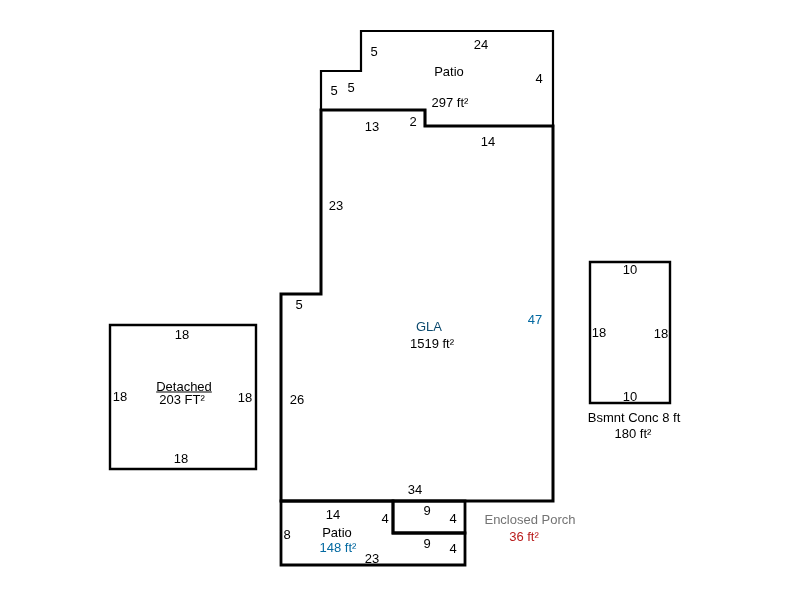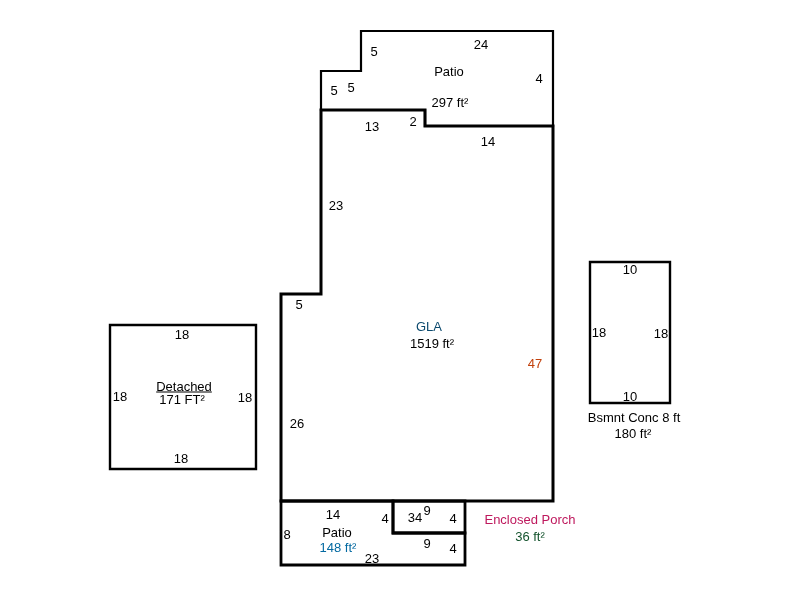--- a/index.html
+++ b/index.html
@@ -52,48 +52,48 @@
       <polygon points="393,501 465,501 465,533 393,533" fill="none" stroke="#000000" stroke-width="2.8" stroke-linejoin="miter"></polygon>
     </svg>
   <div class="labels-layer" id="labels-layer">
       <div class="lbl" style="left: 429px; top: 326px; color: #0c4a6e;">GLA</div>
       <div class="lbl" style="left: 432px; top: 327px; color: rgb(0, 0, 0); margin-top: 16px;">1519 ft²</div>
       <div class="lbl" style="left: 372px; top: 126px; color: rgb(0, 0, 0);">13</div>
       <div class="lbl" style="left: 413px; top: 121px; color: rgb(0, 0, 0);">2</div>
       <div class="lbl" style="left: 488px; top: 141px; color: rgb(0, 0, 0);">14</div>
       <div class="lbl" style="left: 336px; top: 205px; color: rgb(0, 0, 0);">23</div>
       <div class="lbl" style="left: 299px; top: 304px; color: rgb(0, 0, 0);">5</div>
-      <div class="lbl" style="left: 535px; top: 319px; color: #c2410c; margin-top: 44px;">47</div>
-      <div class="lbl" style="left: 297px; top: 399px; color: rgb(0, 0, 0); margin-top: 24px;">26</div>
-      <div class="lbl" style="left: 415px; top: 517px; color: rgb(0, 0, 0);">34</div>
+      <div class="lbl" style="left: 535px; top: 319px; color: #0369a1;">47</div>
+      <div class="lbl" style="left: 297px; top: 399px; color: rgb(0, 0, 0);">26</div>
+      <div class="lbl" style="left: 415px; top: 489px; color: rgb(0, 0, 0);">34</div>
       <div class="lbl" style="left: 449px; top: 71px; color: rgb(0, 0, 0);">Patio</div>
       <div class="lbl" style="left: 450px; top: 102px; color: rgb(0, 0, 0);">297 ft²</div>
       <div class="lbl" style="left: 374px; top: 51px; color: rgb(0, 0, 0);">5</div>
       <div class="lbl" style="left: 457px; top: 44px; color: rgb(0, 0, 0); margin-left: 24px;">24</div>
       <div class="lbl" style="left: 539px; top: 78px; color: rgb(0, 0, 0);">4</div>
       <div class="lbl" style="left: 351px; top: 87px; color: rgb(0, 0, 0);">5</div>
       <div class="lbl" style="left: 334px; top: 90px; color: rgb(0, 0, 0);">5</div>
       <div class="lbl" style="left: 184px; top: 386px; color: rgb(0, 0, 0); text-decoration: underline;">Detached</div>
-      <div class="lbl" style="left: 182px; top: 399px; color: rgb(0, 0, 0);">171 FT²</div>
+      <div class="lbl" style="left: 182px; top: 399px; color: rgb(0, 0, 0);">203 FT²</div>
       <div class="lbl" style="left: 182px; top: 334px; color: rgb(0, 0, 0);">18</div>
       <div class="lbl" style="left: 120px; top: 396px; color: rgb(0, 0, 0);">18</div>
       <div class="lbl" style="left: 245px; top: 397px; color: rgb(0, 0, 0);">18</div>
       <div class="lbl" style="left: 181px; top: 458px; color: rgb(0, 0, 0);">18</div>
       <div class="lbl" style="left: 634px; top: 417px; color: rgb(0, 0, 0); text-align: center;">Bsmnt Conc 8 ft</div>
       <div class="lbl" style="left: 633px; top: 433px; color: rgb(0, 0, 0); text-align: center;">180 ft²</div>
       <div class="lbl" style="left: 630px; top: 269px; color: rgb(0, 0, 0);">10</div>
       <div class="lbl" style="left: 599px; top: 332px; color: rgb(0, 0, 0);">18</div>
       <div class="lbl" style="left: 661px; top: 333px; color: rgb(0, 0, 0);">18</div>
       <div class="lbl" style="left: 630px; top: 396px; color: rgb(0, 0, 0);">10</div>
       <div class="lbl" style="left: 337px; top: 532px; color: rgb(0, 0, 0);">Patio</div>
       <div class="lbl" style="left: 338px; top: 547px; color: #0369a1;">148 ft²</div>
       <div class="lbl" style="left: 333px; top: 514px; color: rgb(0, 0, 0);">14</div>
       <div class="lbl" style="left: 287px; top: 534px; color: rgb(0, 0, 0);">8</div>
       <div class="lbl" style="left: 372px; top: 558px; color: rgb(0, 0, 0);">23</div>
       <div class="lbl" style="left: 453px; top: 548px; color: rgb(0, 0, 0);">4</div>
-      <div class="lbl" style="left: 530px; top: 519px; color: #be185d;">Enclosed Porch</div>
-      <div class="lbl" style="left: 524px; top: 536px; color: #14532d; margin-left: 6px;">36 ft²</div>
+      <div class="lbl" style="left: 530px; top: 519px; color: #737373;">Enclosed Porch</div>
+      <div class="lbl" style="left: 524px; top: 536px; color: #b91c1c;">36 ft²</div>
       <div class="lbl" style="left: 427px; top: 510px; color: rgb(0, 0, 0);">9</div>
       <div class="lbl" style="left: 385px; top: 518px; color: rgb(0, 0, 0);">4</div>
       <div class="lbl" style="left: 453px; top: 518px; color: rgb(0, 0, 0);">4</div>
       <div class="lbl" style="left: 427px; top: 543px; color: rgb(0, 0, 0);">9</div>
     </div>
 </div>
 
 </body></html>

